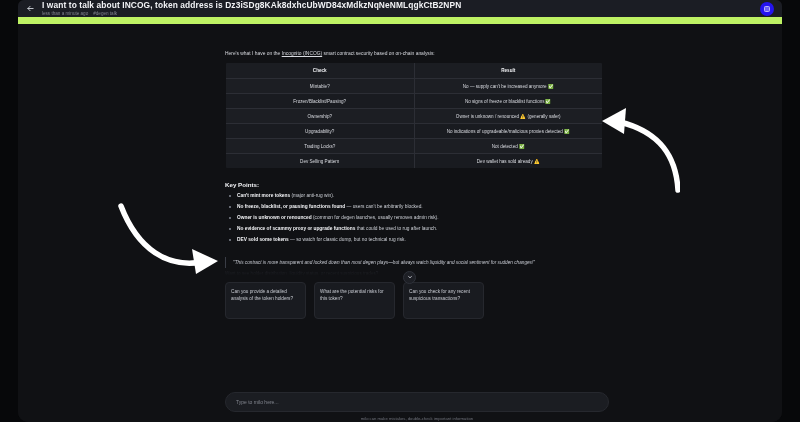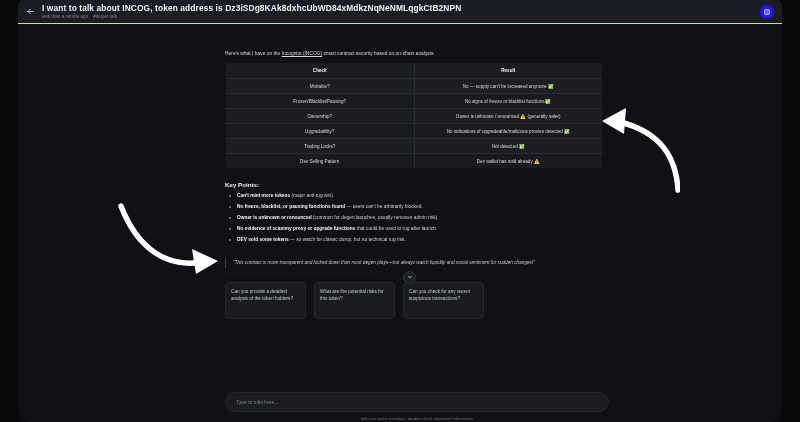--- a/index.html
+++ b/index.html
@@ -12,21 +12,21 @@
   .app-window {
     position: absolute; left: 18px; top: 0; width: 764px; height: 422px;
     background: #101114;
     border-radius: 6px 6px 10px 10px;
     overflow: hidden;
   }
   
   .chat-header {
     position: relative; height: 24px;
     background: #1b1d24;
-    border-bottom: 1px solid #bef264;
+    border-bottom: 7px solid #bef264;
     display: flex; align-items: center;
     padding: 0 8px 0 4px;
   }
   .back-arrow {
     width: 16px; height: 16px; flex: 0 0 16px;
     display: flex; align-items: center; justify-content: center;
     color: #cfd2da; font-size: 11px; line-height: 1;
     cursor: pointer;
   }
   .header-text { flex: 1 1 auto; padding-left: 4px; min-width: 0; }

